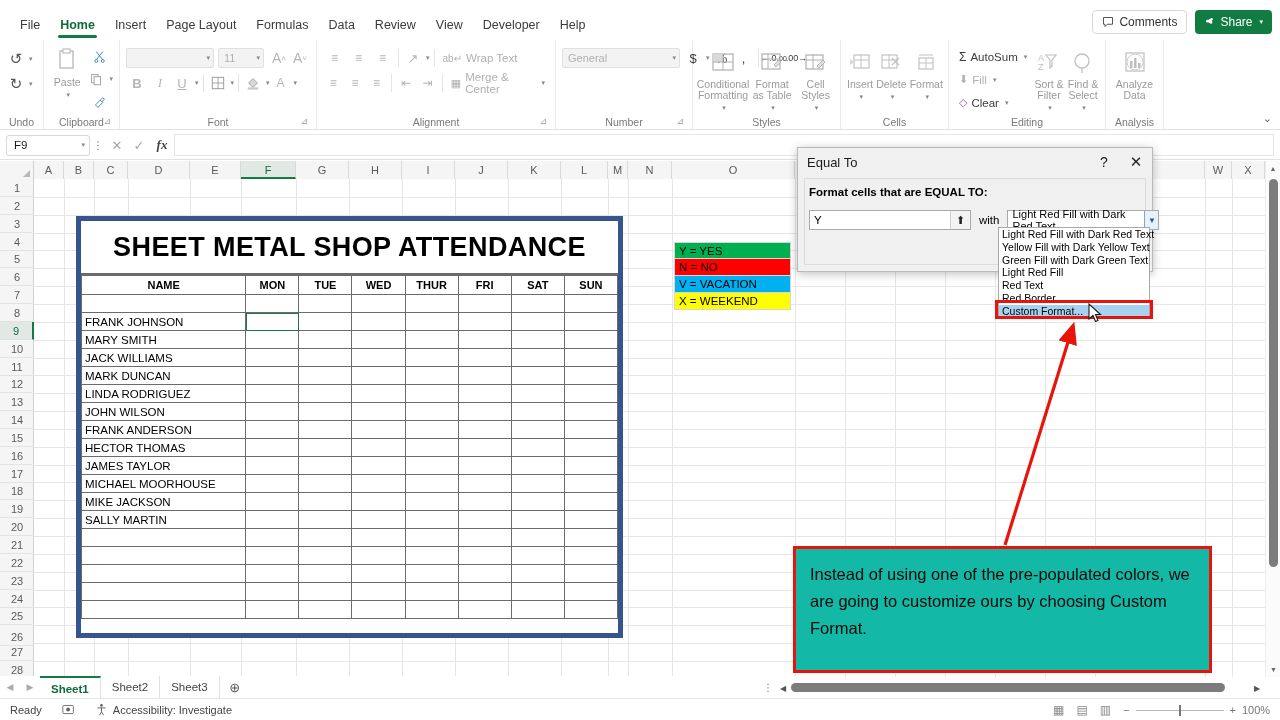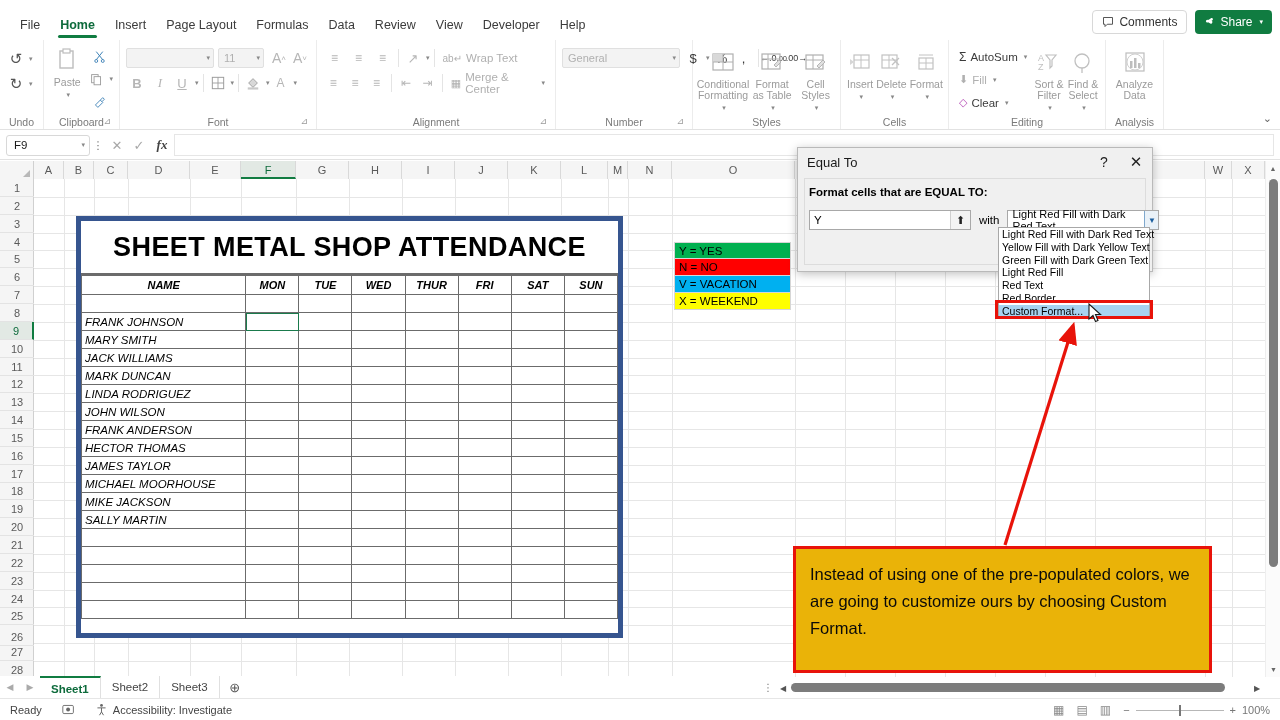--- a/index.html
+++ b/index.html
@@ -142,21 +142,21 @@
   
   .att {
     position: absolute; left: 76px; top: 216px; width: 547px; height: 422px;
     background: #ffffff; border: 5px solid #36558f; z-index: 4;
   }
   .att-title {
     height: 54px; display: flex; align-items: center; justify-content: center;
     font-size: 27px; font-weight: 700; color: #000; letter-spacing: .4px;
     border-bottom: 2px solid #6b6b6b;
   }
-  .att-table { width: 100%; border-collapse: collapse; table-layout: fixed; font-style: italic; }
+  .att-table { width: 100%; border-collapse: collapse; table-layout: fixed; }
   .att-table th, .att-table td {
     border: 1px solid #6b6b6b; height: 18px; font-size: 11.5px; color: #000;
     padding: 0 0 0 3px; overflow: hidden; white-space: nowrap;
   }
   .att-table th { text-align: center; font-weight: 700; font-size: 11px; height: 19px; padding: 0; }
   .att-table td.nm { text-align: left; }
   .colw-name { width: 164px; }
   .colw-day  { width: 53px; }
   .selcell { outline: 1.5px solid #1a7a4c; outline-offset: -1.5px; }
 
@@ -221,21 +221,21 @@
   .dd-item.sel { background: #a8d3f0; }
   .dd-highlight {
     position: absolute; left: 995px; top: 300px; width: 158px; height: 19px;
     border: 3px solid #e8130a; z-index: 22; pointer-events: none;
   }
   .cursor-arrow { position: absolute; left: 1088px; top: 303px; z-index: 25; }
 
   
   .callout {
     position: absolute; left: 793px; top: 546px; width: 419px; height: 127px;
-    background: #eab308; border: 3px solid #e8130a; z-index: 15;
+    background: #14b8a6; border: 3px solid #e8130a; z-index: 15;
     padding: 12px 14px 0 14px;
     font-size: 16.5px; line-height: 27px; color: #0a0a0a;
   }
   .arrow-svg { position: absolute; left: 0; top: 0; width: 1280px; height: 720px; z-index: 14; pointer-events: none; }
 
   
   .vscroll {
     position: absolute; right: 0; top: 161px; width: 15px; height: 516px;
     background: #fbfbfb; border-left: 1px solid #eee; z-index: 6;
   }

